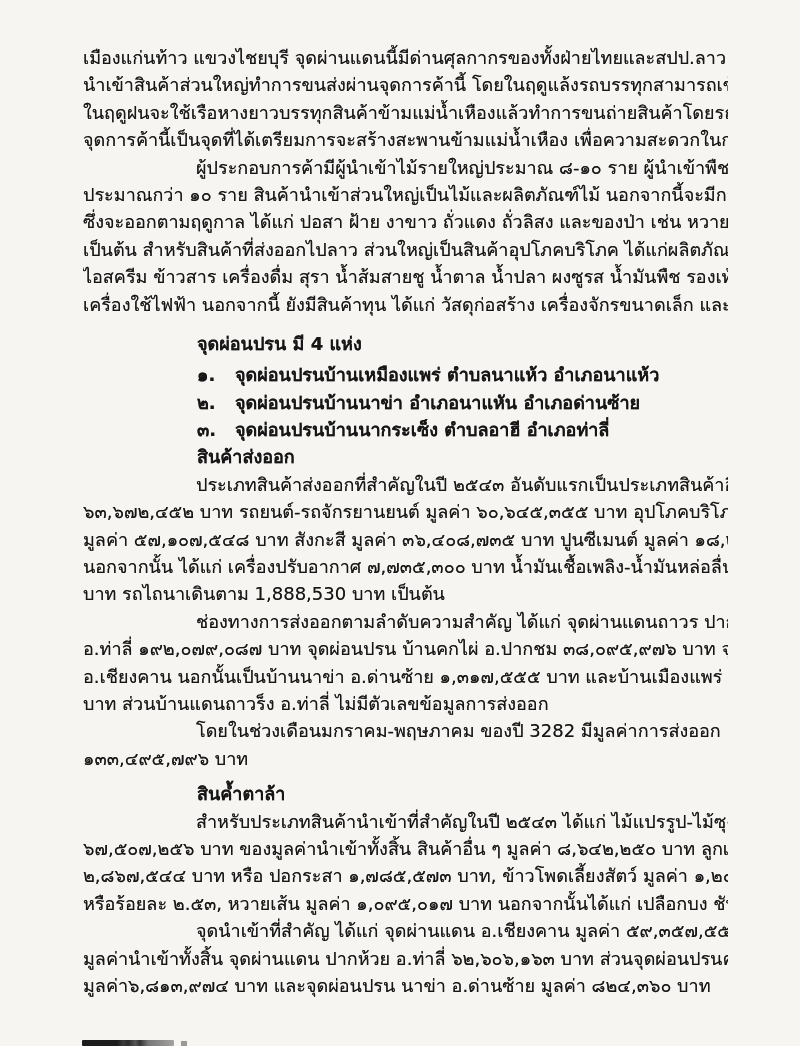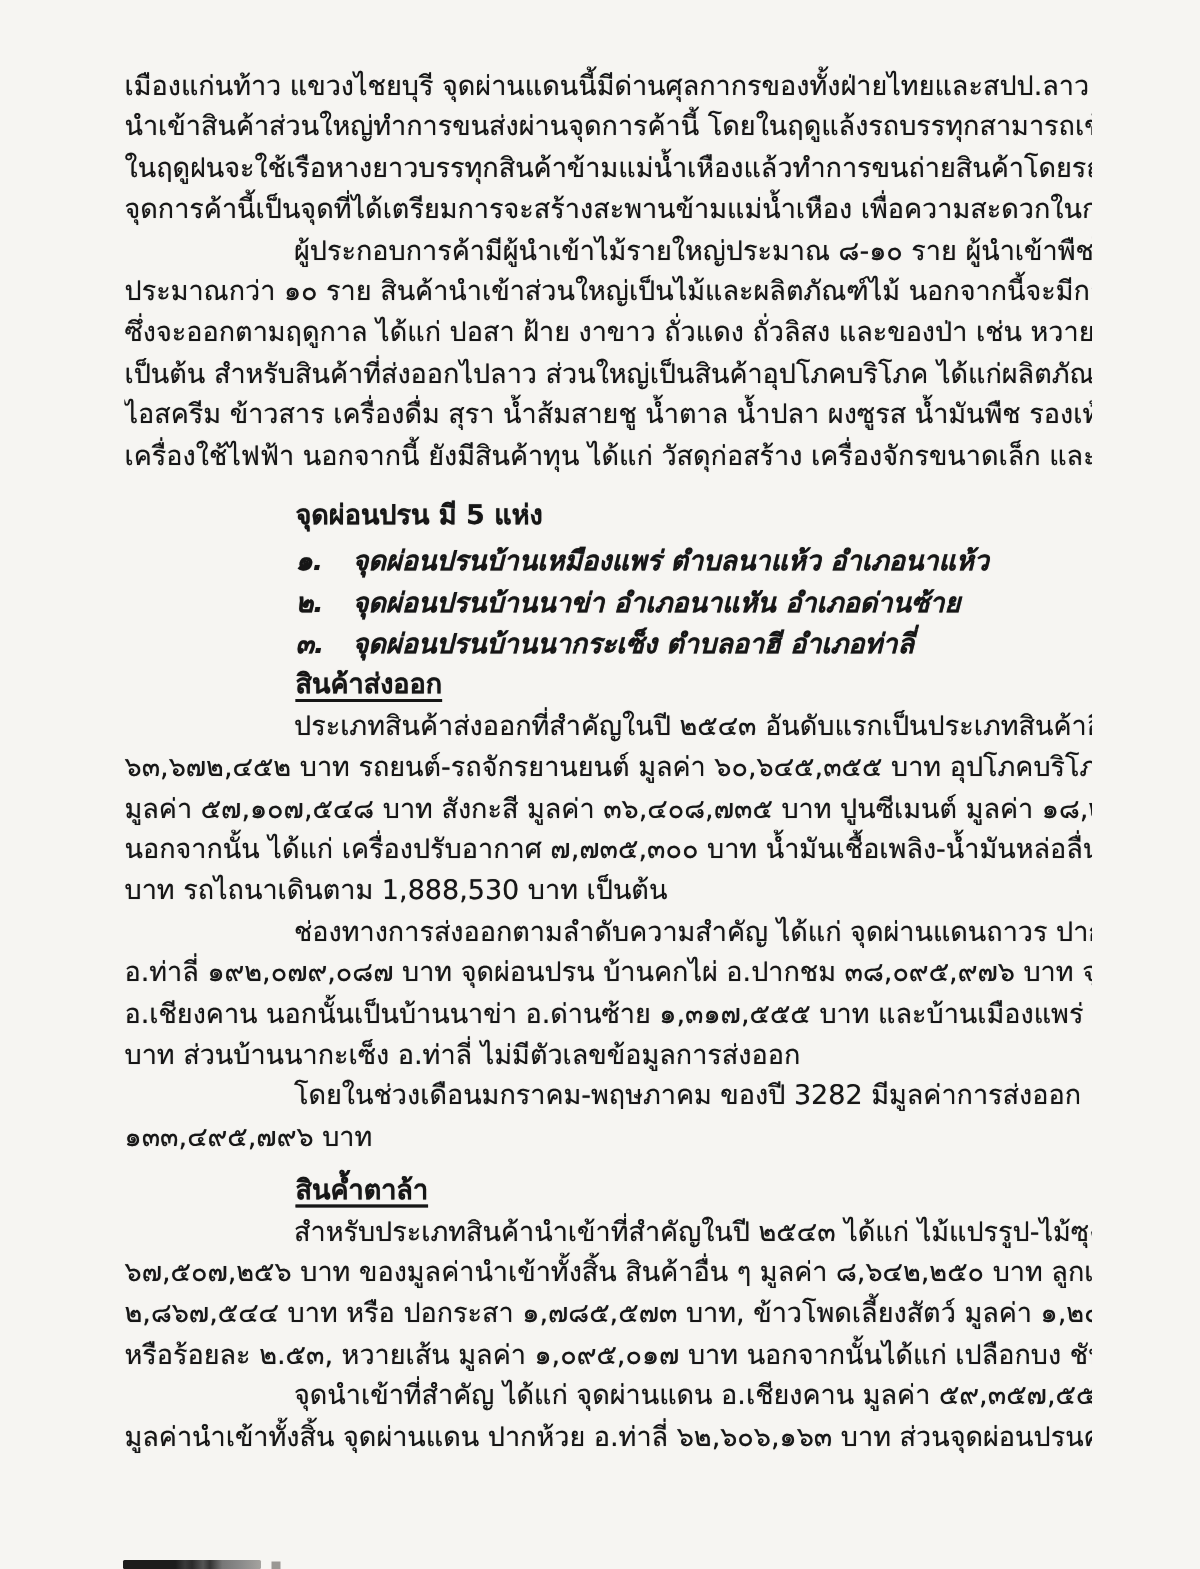--- a/index.html
+++ b/index.html
@@ -29,26 +29,25 @@
   .indent { padding-left: 113px; }
   .heading {
     font-weight: bold;
     padding-left: 114px;
     white-space: nowrap;
     height: 27.4px;
   }
   .heading.mt-lg { margin-top: 12px; }
   .heading.mt-md { margin-top: 8px; }
   .heading .hd-text.underline {
-    text-decoration: underline;
     text-decoration-thickness: 1.6px;
     text-underline-offset: 4px;
     text-align: center;
   }
-  .list-block { margin-top: 4px; font-style: italic; }
+  .list-block { margin-top: 4px; }
   .list-item {
     padding-left: 114px;
     font-weight: bold;
     white-space: nowrap;
     height: 27.4px;
   }
   .list-item .num {
     display: inline-block;
     width: 38px;
   }
@@ -86,51 +85,52 @@
       <div class="line">จุดการค้านี้เป็นจุดที่ได้เตรียมการจะสร้างสะพานข้ามแม่น้ำเหือง เพื่อความสะดวกในการขนถ่ายสินค้า</div>
     </div>
     <div class="para">
       <div class="line indent">ผู้ประกอบการค้ามีผู้นำเข้าไม้รายใหญ่ประมาณ  ๘-๑๐  ราย  ผู้นำเข้าพืชไร่รายย่อย</div>
       <div class="line">ประมาณกว่า ๑๐ ราย สินค้านำเข้าส่วนใหญ่เป็นไม้และผลิตภัณฑ์ไม้ นอกจากนี้จะมีการนำเข้าผลผลิตพืชไร่</div>
       <div class="line">ซึ่งจะออกตามฤดูกาล ได้แก่ ปอสา ฝ้าย งาขาว ถั่วแดง ถั่วลิสง  และของป่า เช่น หวาย เห็ด และหน่อไม้</div>
       <div class="line">เป็นต้น สำหรับสินค้าที่ส่งออกไปลาว ส่วนใหญ่เป็นสินค้าอุปโภคบริโภค ได้แก่ผลิตภัณฑ์นม โยเกิต</div>
       <div class="line">ไอสครีม ข้าวสาร เครื่องดื่ม สุรา น้ำส้มสายชู น้ำตาล น้ำปลา ผงซูรส น้ำมันพืช รองเท้าแตะ อุปกรณ์และ</div>
       <div class="line">เครื่องใช้ไฟฟ้า นอกจากนี้ ยังมีสินค้าทุน ได้แก่ วัสดุก่อสร้าง เครื่องจักรขนาดเล็ก และน้ำมันเชื้อเพลิง</div>
     </div>
-    <div class="heading mt-lg"><span class="hd-text">จุดผ่อนปรน มี 5 แห่ง</span></div>
+    <div class="heading mt-lg"><span class="hd-text">จุดผ่อนปรน มี 4 แห่ง</span></div>
     <div class="list-block">
       <div class="list-item"><span class="num">๑.</span><span>จุดผ่อนปรนบ้านเหมืองแพร่ ตำบลนาแห้ว อำเภอนาแห้ว</span></div>
       <div class="list-item"><span class="num">๒.</span><span>จุดผ่อนปรนบ้านนาข่า อำเภอนาแหัน อำเภอด่านซ้าย</span></div>
       <div class="list-item"><span class="num">๓.</span><span>จุดผ่อนปรนบ้านนากระเซ็ง ตำบลอาฮี อำเภอท่าลี่</span></div>
     </div>
     <div class="heading"><span class="hd-text underline">สินค้าส่งออก</span></div>
     <div class="para">
       <div class="line indent">ประเภทสินค้าส่งออกที่สำคัญในปี ๒๕๔๓ อันดับแรกเป็นประเภทสินค้าอื่น ๆ</div>
       <div class="line">๖๓,๖๗๒,๔๕๒ บาท รถยนต์-รถจักรยานยนต์ มูลค่า ๖๐,๖๔๕,๓๕๕ บาท อุปโภคบริโภค-ผงซูรส</div>
       <div class="line">มูลค่า ๕๗,๑๐๗,๕๔๘ บาท สังกะสี มูลค่า ๓๖,๔๐๘,๗๓๕ บาท ปูนซีเมนต์ มูลค่า ๑๘,๒๔๔,๒๐๕</div>
       <div class="line">นอกจากนั้น ได้แก่ เครื่องปรับอากาศ ๗,๗๓๕,๓๐๐ บาท น้ำมันเชื้อเพลิง-น้ำมันหล่อลื่น ๕,๕๓๑,๗๒๙</div>
       <div class="line">บาท รถไถนาเดินตาม 1,888,530 บาท เป็นต้น</div>
     </div>
     <div class="para">
       <div class="line indent">ช่องทางการส่งออกตามลำดับความสำคัญ ได้แก่ จุดผ่านแดนถาวร ปากห้วย</div>
       <div class="line">อ.ท่าลี่ ๑๙๒,๐๗๙,๐๘๗ บาท จุดผ่อนปรน บ้านคกไผ่ อ.ปากชม ๓๘,๐๙๕,๙๗๖ บาท จุดผ่านแดนถาวร</div>
       <div class="line">อ.เชียงคาน นอกนั้นเป็นบ้านนาข่า อ.ด่านซ้าย ๑,๓๑๗,๕๕๕ บาท และบ้านเมืองแพร่ อ.นาแห้ว ๕๓๔,๒๕๐</div>
-      <div class="line">บาท ส่วนบ้านนากะเซ็ง อ.ท่าลี่ ไม่มีตัวเลขข้อมูลการส่งออก</div>
+      <div class="line">บาท ส่วนบ้านแดนถาวร็ง อ.ท่าลี่ ไม่มีตัวเลขข้อมูลการส่งออก</div>
     </div>
     <div class="para">
       <div class="line indent">โดยในช่วงเดือนมกราคม-พฤษภาคม ของปี 3282 มีมูลค่าการส่งออก</div>
       <div class="line">๑๓๓,๔๙๕,๗๙๖ บาท</div>
     </div>
     <div class="heading mt-md"><span class="hd-text underline">สินค้ำตาล้า</span></div>
     <div class="para">
       <div class="line indent">สำหรับประเภทสินค้านำเข้าที่สำคัญในปี ๒๕๔๓ ได้แก่ ไม้แปรรูป-ไม้ซุง มูลค่า</div>
       <div class="line">๖๗,๕๐๗,๒๕๖ บาท ของมูลค่านำเข้าทั้งสิ้น สินค้าอื่น ๆ มูลค่า ๘,๖๔๒,๒๕๐ บาท ลูกเดือย มูลค่า</div>
       <div class="line">๒,๘๖๗,๕๔๔ บาท หรือ ปอกระสา ๑,๗๘๕,๕๗๓ บาท, ข้าวโพดเลี้ยงสัตว์ มูลค่า ๑,๒๐๐,๐๐๐ บาท</div>
       <div class="line">หรือร้อยละ ๒.๕๓, หวายเส้น มูลค่า ๑,๐๙๕,๐๑๗ บาท นอกจากนั้นได้แก่ เปลือกบง ชัน ลูกตาว เป็นต้น</div>
     </div>
     <div class="para">
       <div class="line indent">จุดนำเข้าที่สำคัญ  ได้แก่  จุดผ่านแดน  อ.เชียงคาน  มูลค่า  ๕๙,๓๕๗,๕๕๒  บาท  ของ</div>
       <div class="line">มูลค่านำเข้าทั้งสิ้น จุดผ่านแดน ปากห้วย อ.ท่าลี่ ๖๒,๖๐๖,๑๖๓ บาท ส่วนจุดผ่อนปรนคกไผ่ อ.ปากชม</div>
+      <div class="line">มูลค่า๖,๘๑๓,๙๗๔ บาท และจุดผ่อนปรน นาข่า อ.ด่านซ้าย มูลค่า ๘๒๔,๓๖๐ บาท</div>
     </div>
   </div>
 
 <div class="scan-artifact"></div>
 <div class="scan-dot"></div>
 
 </body></html>

